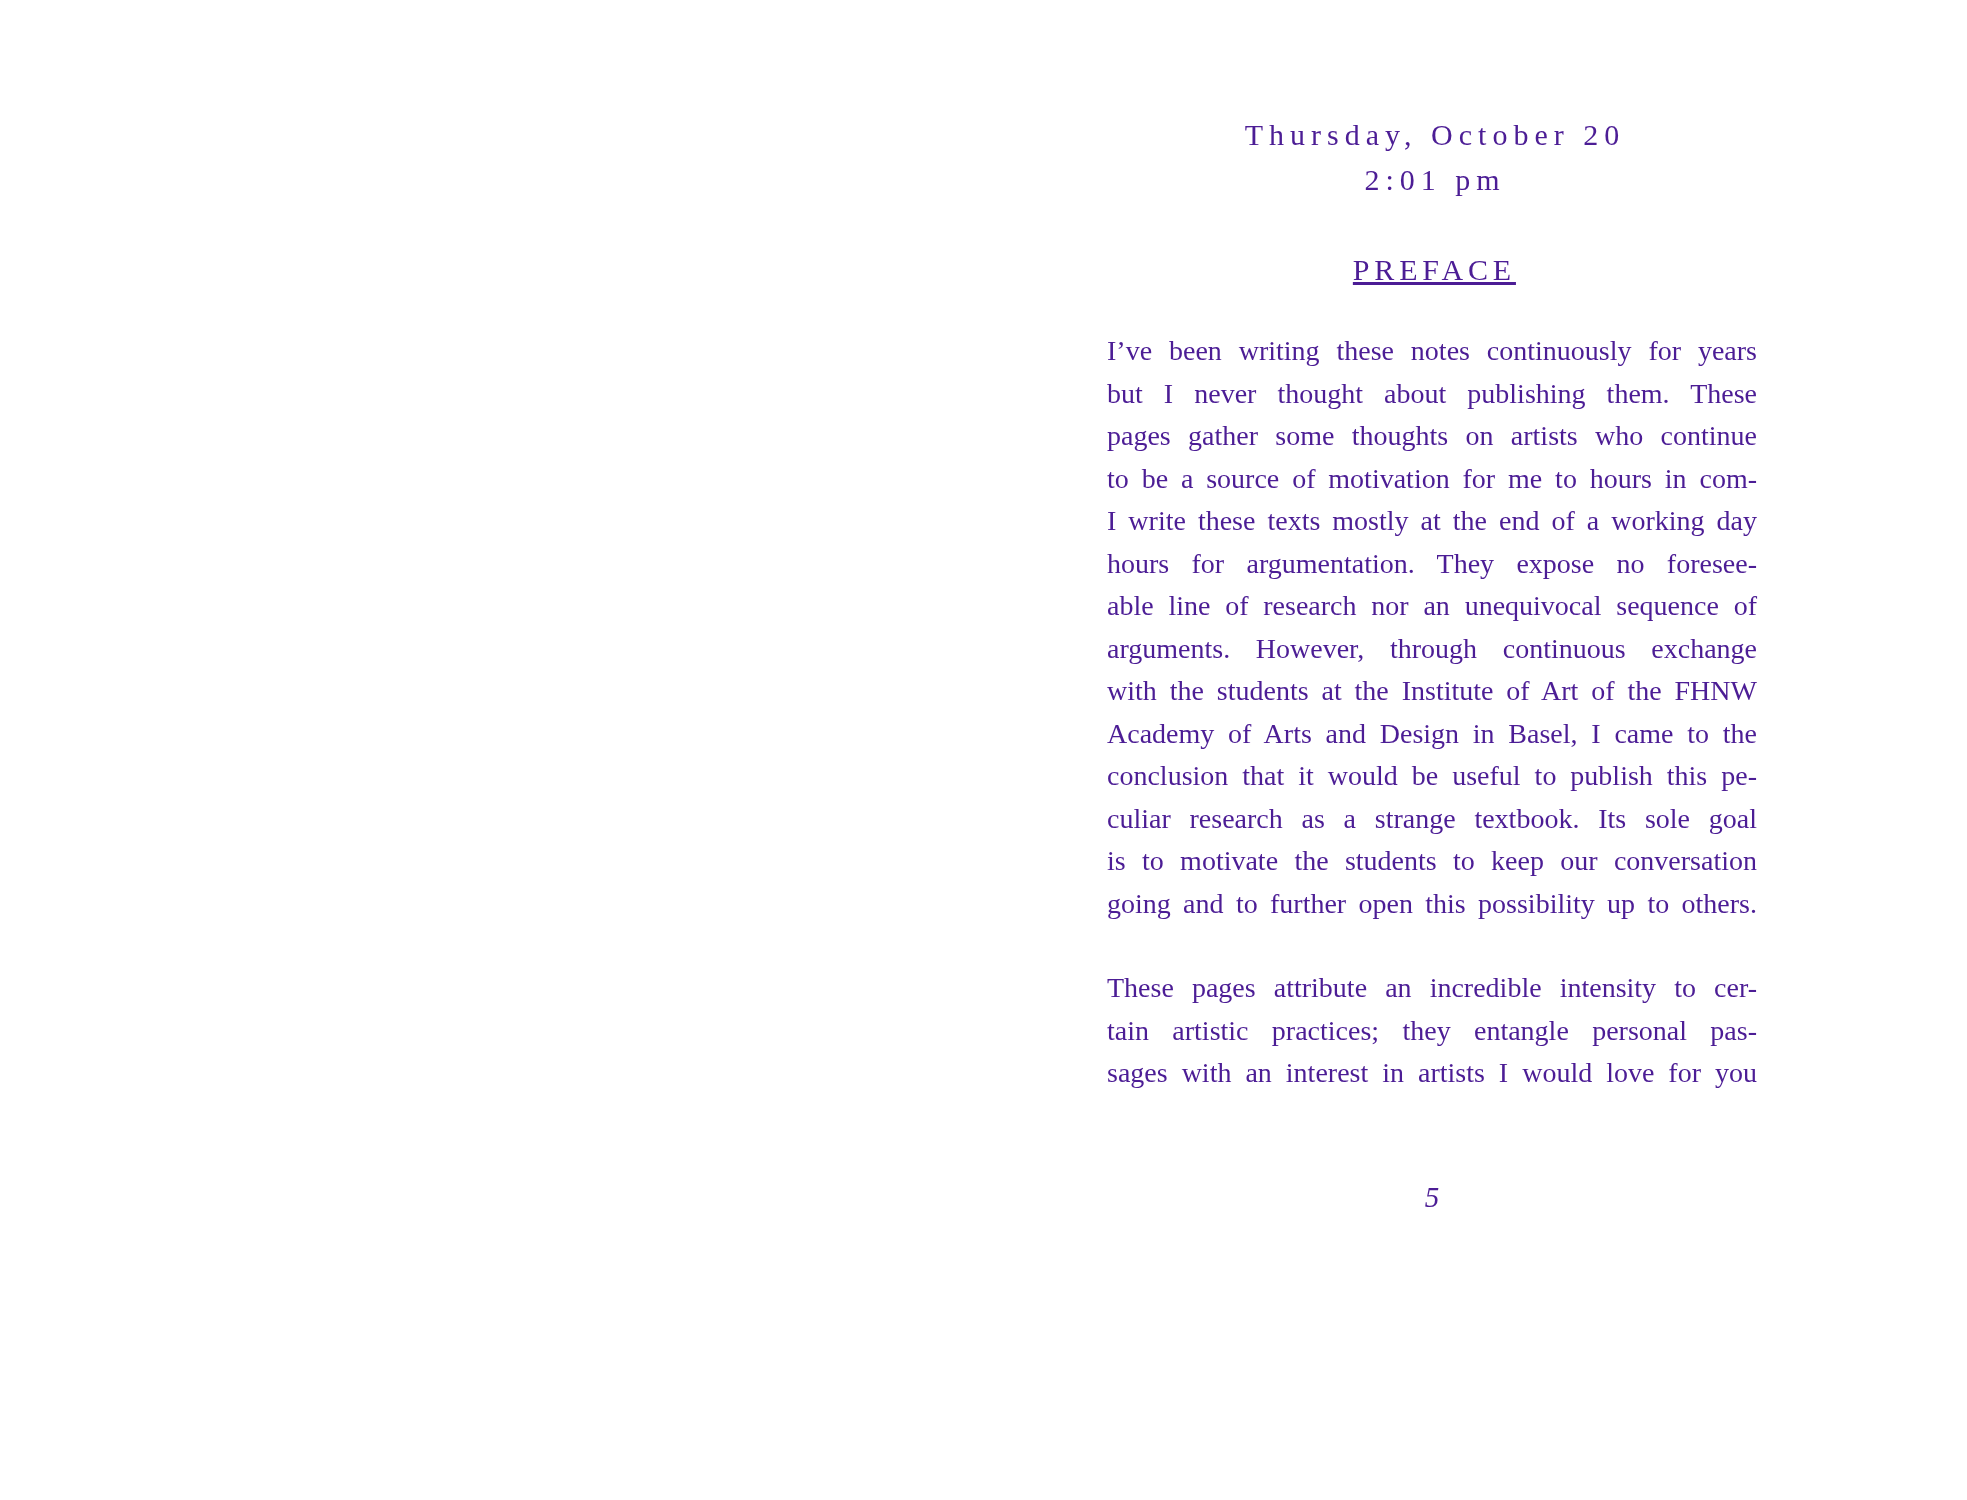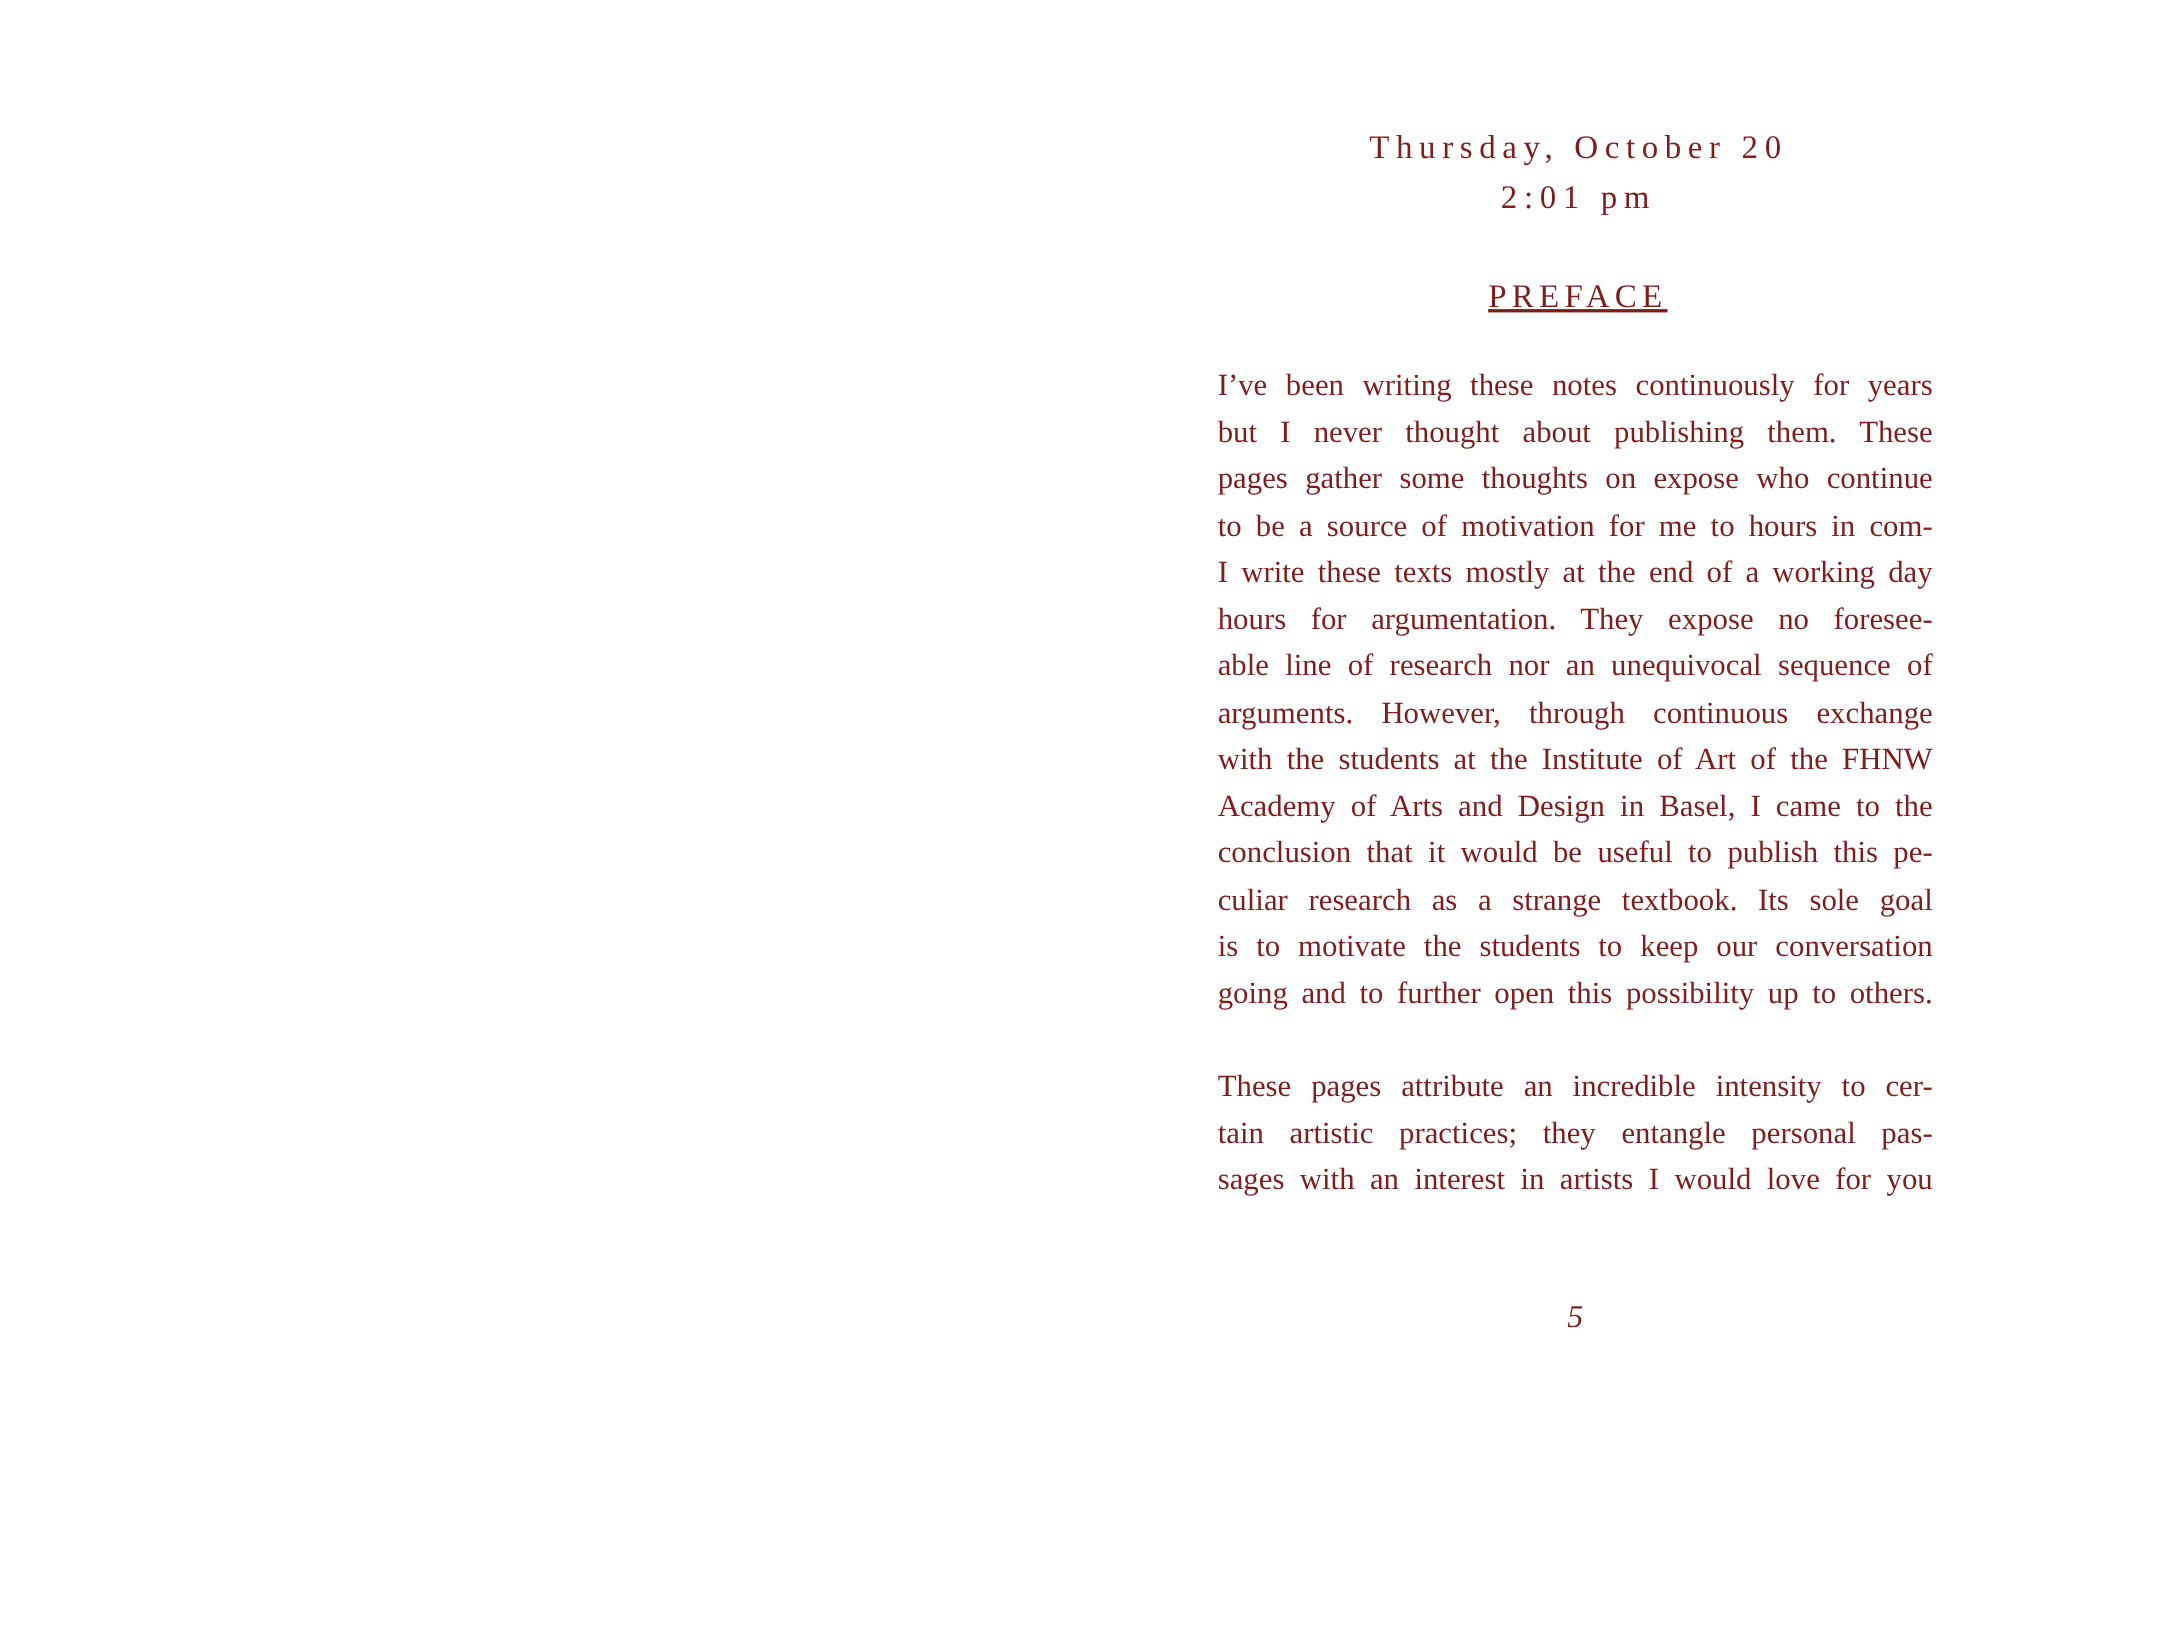--- a/index.html
+++ b/index.html
@@ -16,21 +16,21 @@
     left: 0; top: 0;
     width: 1967px;
     height: 1500px;
     background: #ffffff;
   }
   .column {
     position: absolute;
     left: 1107px;
     top: 0;
     width: 650px;
-    color: #7f1d1d;
+    color: #4c1d95;
   }
   .page-header {
     margin-top: 112px;
     text-align: center;
     font-size: 30px;
     line-height: 45px;
     letter-spacing: 0.2em;
     text-indent: 0.2em; 
   }
   .section-title {
@@ -73,21 +73,21 @@
       <div>Thursday, October 20</div>
       <div>2:01 pm</div>
     </div>
 
     <div class="section-title">PREFACE</div>
 
     <div class="page-body">
         <div class="para">
           <div class="line">I’ve been writing these notes continuously for years</div>
           <div class="line">but I never thought about publishing them. These</div>
-          <div class="line">pages gather some thoughts on expose who continue</div>
+          <div class="line">pages gather some thoughts on artists who continue</div>
           <div class="line">to be a source of motivation for me to hours in com-</div>
           <div class="line">I write these texts mostly at the end of a working day</div>
           <div class="line">hours for argumentation. They expose no foresee-</div>
           <div class="line">able line of research nor an unequivocal sequence of</div>
           <div class="line">arguments. However, through continuous exchange</div>
           <div class="line">with the students at the Institute of Art of the FHNW</div>
           <div class="line">Academy of Arts and Design in Basel, I came to the</div>
           <div class="line">conclusion that it would be useful to publish this pe-</div>
           <div class="line">culiar research as a strange textbook. Its sole goal</div>
           <div class="line">is to motivate the students to keep our conversation</div>

